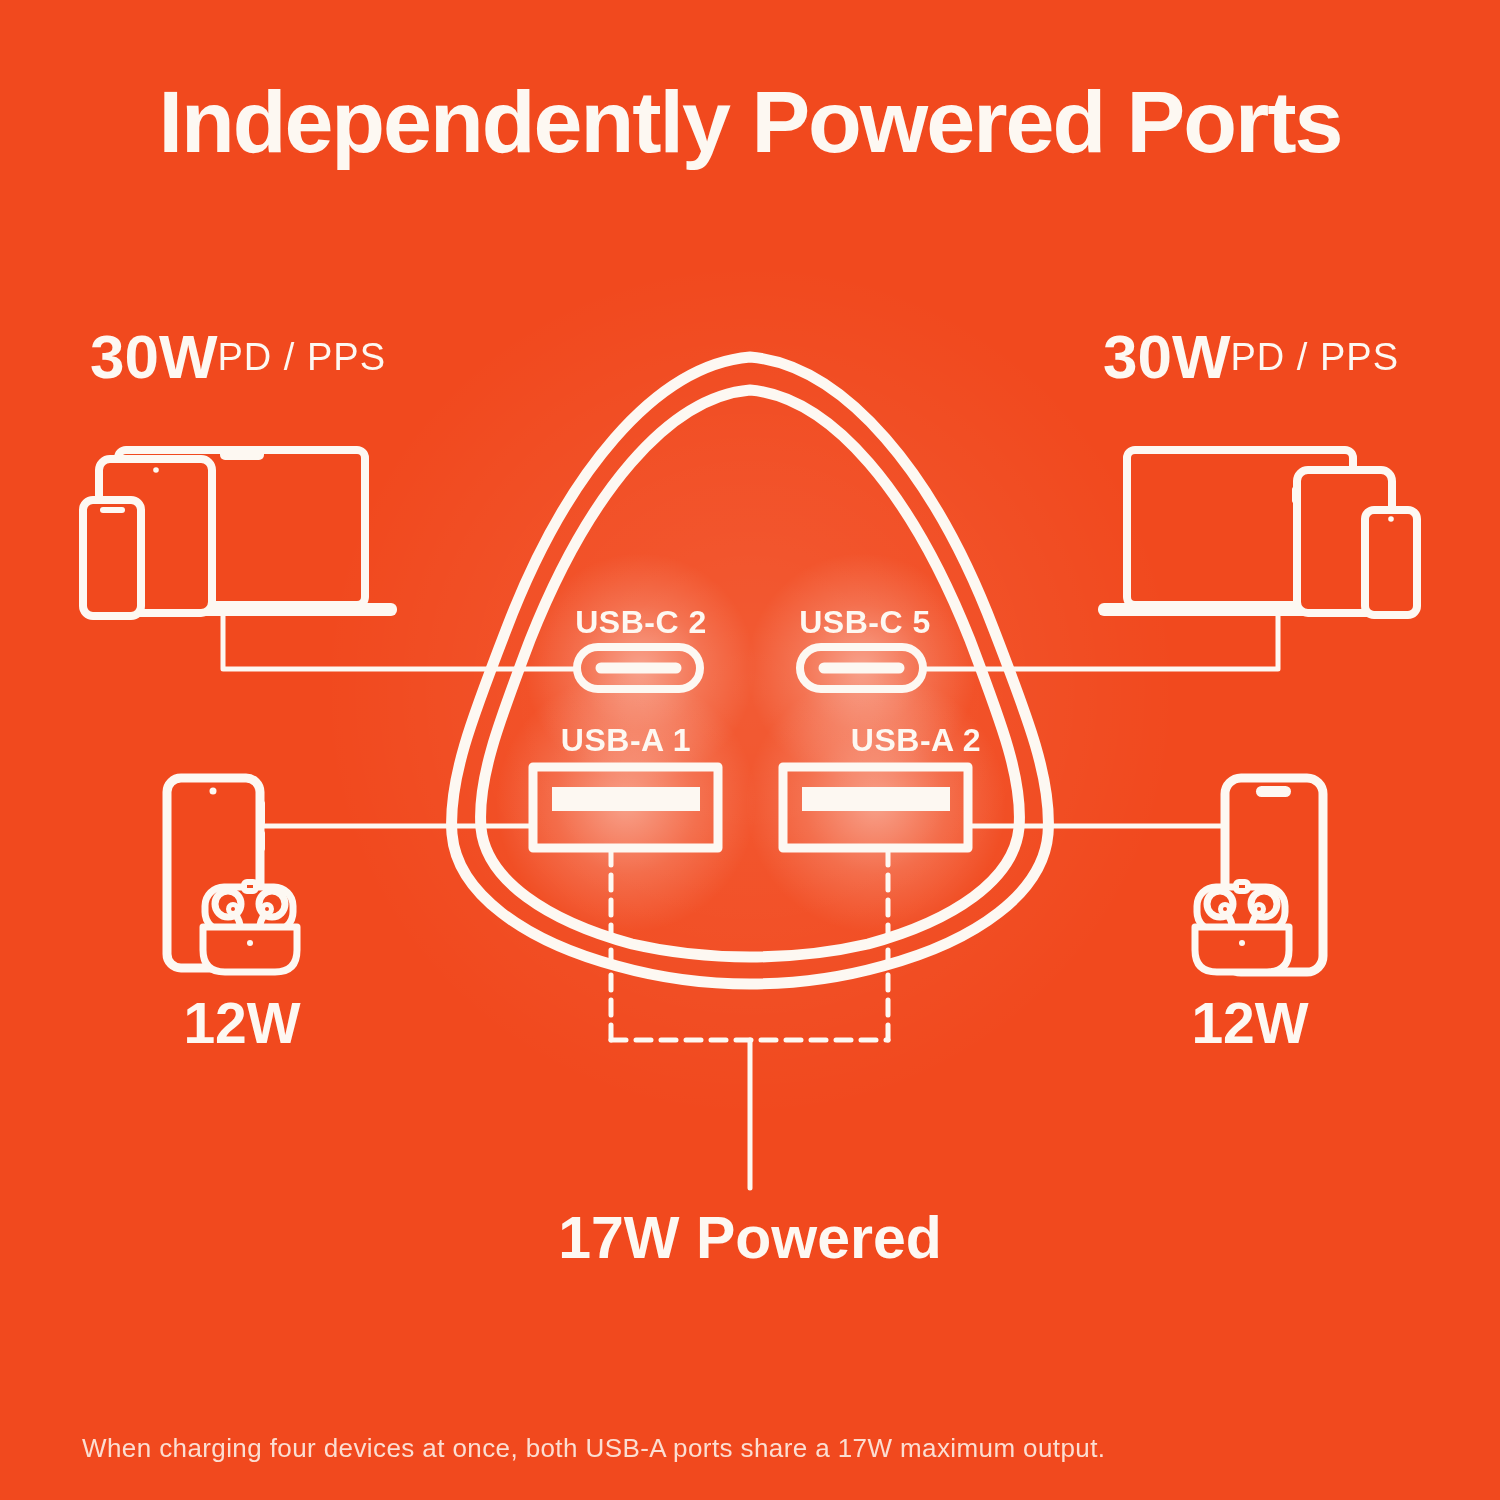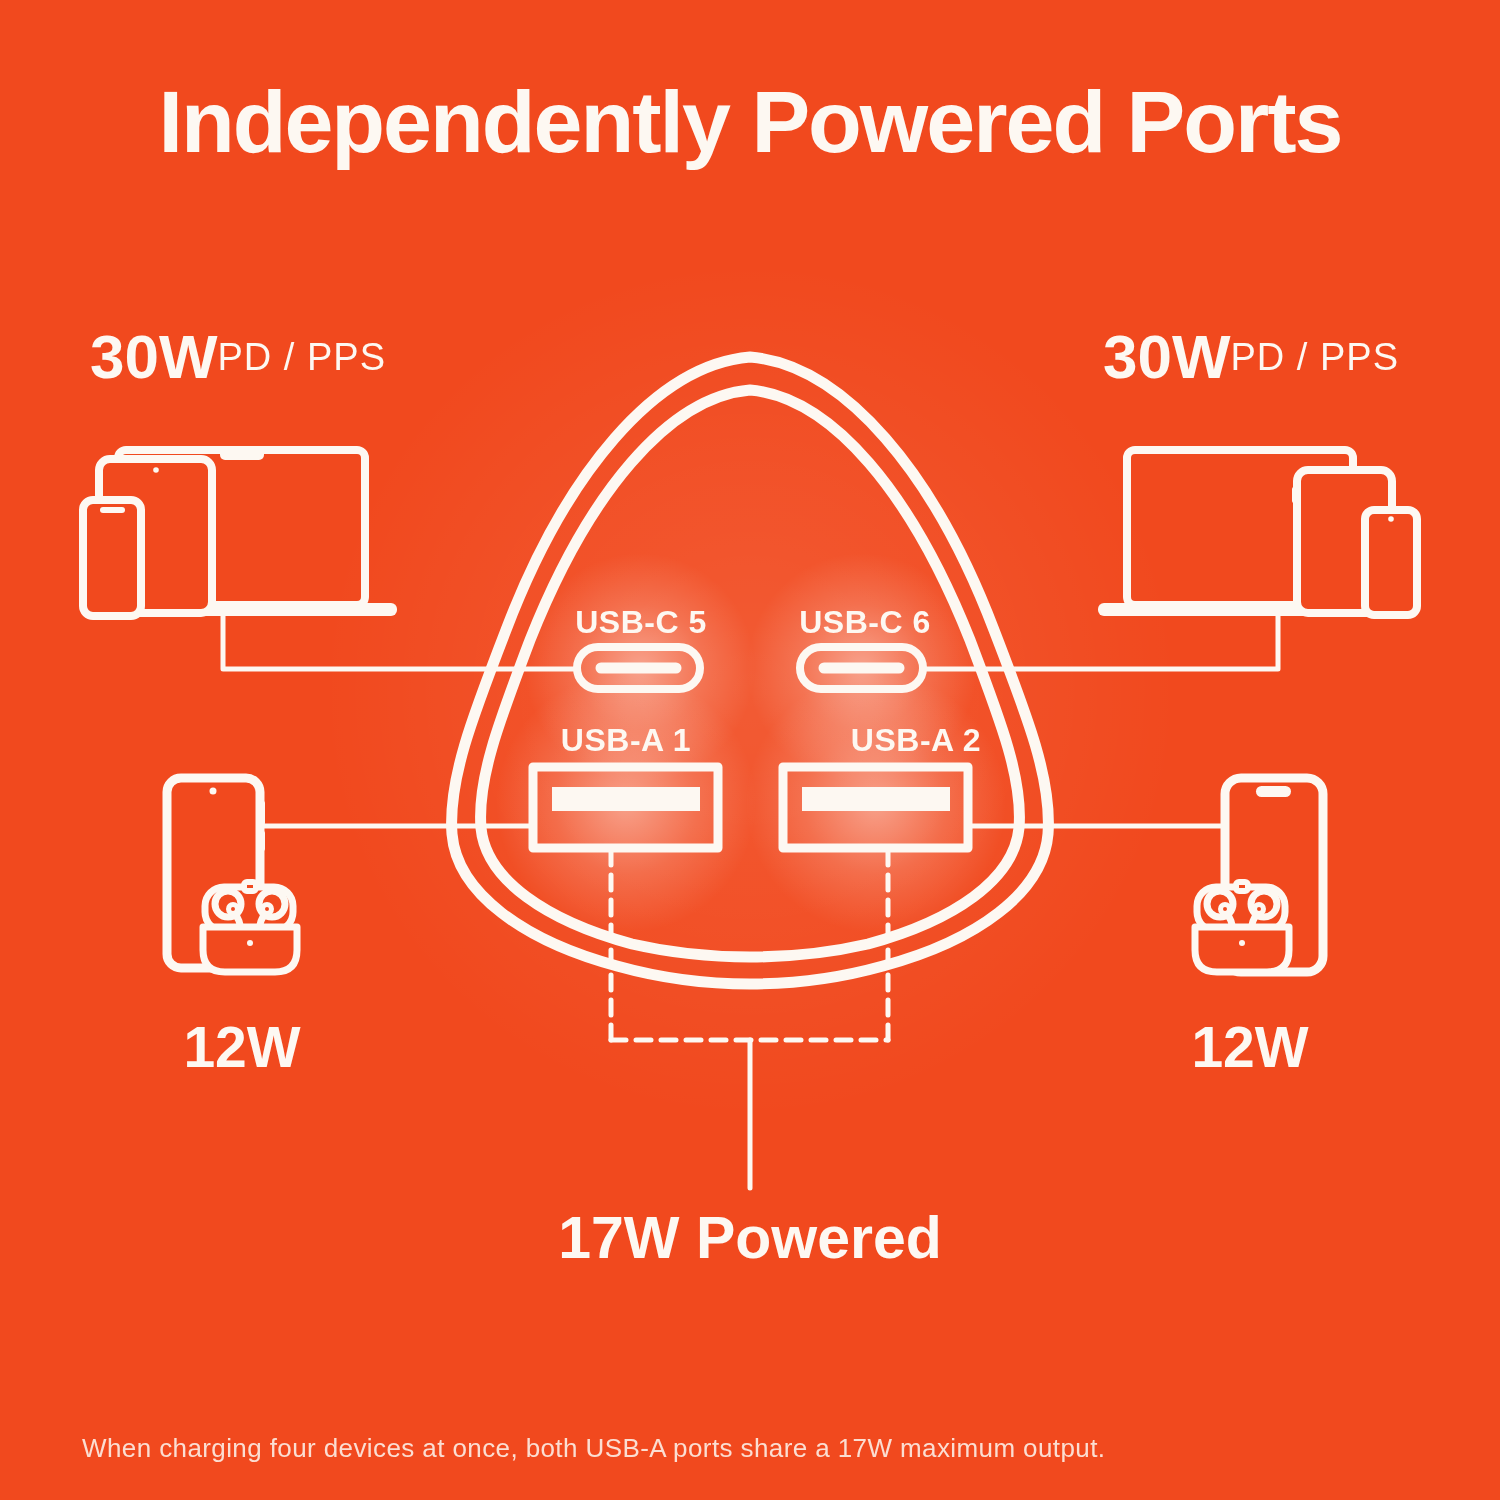--- a/index.html
+++ b/index.html
@@ -24,21 +24,21 @@
   .w-block{display:flex;flex-direction:row;align-items:center;}
   .w-block .watt{font-size:62px;font-weight:bold;letter-spacing:0;line-height:1.0;}
   .w-block .proto{font-size:38px;font-weight:400;letter-spacing:1px;line-height:1.15;margin-top:2px;}
   .block-left-top{left:90px;top:326px;width:300px;}
   .block-right-top{left:1103px;top:326px;width:300px;}
   .port-label{font-size:32px;font-weight:bold;letter-spacing:0.5px;}
   .lbl-usbc1{left:541px;top:604px;width:200px;}
   .lbl-usbc2{left:765px;top:604px;width:200px;}
   .lbl-usba1{left:526px;top:722px;width:200px;}
   .lbl-usba2{left:816px;top:722px;width:200px;}
-  .watt-small{font-size:57px;font-weight:bold;margin-top:24px;}
+  .watt-small{font-size:57px;font-weight:bold;}
   .lbl-12w-left{left:117px;top:990px;width:250px;}
   .lbl-12w-right{left:1125px;top:990px;width:250px;}
   .lbl-shared{left:500px;top:1204px;width:500px;font-size:59px;font-weight:bold;}
   .footnote{
     left:82px;top:1433px;width:1340px;text-align:left;
     font-size:26px;font-weight:400;letter-spacing:0.4px;opacity:0.85;
   }
   
   .ln{fill:none;stroke:var(--line);stroke-linecap:round;stroke-linejoin:round;}
   .fillbg{fill:var(--bg);}
@@ -168,22 +168,22 @@
   <div class="txt w-block block-left-top">
     <div class="watt">30W</div>
     <div class="proto">PD / PPS</div>
   </div>
 
   <div class="txt w-block block-right-top">
     <div class="watt">30W</div>
     <div class="proto">PD / PPS</div>
   </div>
 
-  <div class="txt port-label lbl-usbc1">USB-C 5</div>
-  <div class="txt port-label lbl-usbc2">USB-C 6</div>
+  <div class="txt port-label lbl-usbc1">USB-C 2</div>
+  <div class="txt port-label lbl-usbc2">USB-C 5</div>
   <div class="txt port-label lbl-usba1">USB-A 1</div>
   <div class="txt port-label lbl-usba2">USB-A 2</div>
 
   <div class="txt watt-small lbl-12w-left">12W</div>
   <div class="txt watt-small lbl-12w-right">12W</div>
 
   <div class="txt lbl-shared">17W Powered</div>
 
   <div class="txt footnote">When charging four devices at once, both USB-A ports share a 17W maximum output.</div>
 </div>

